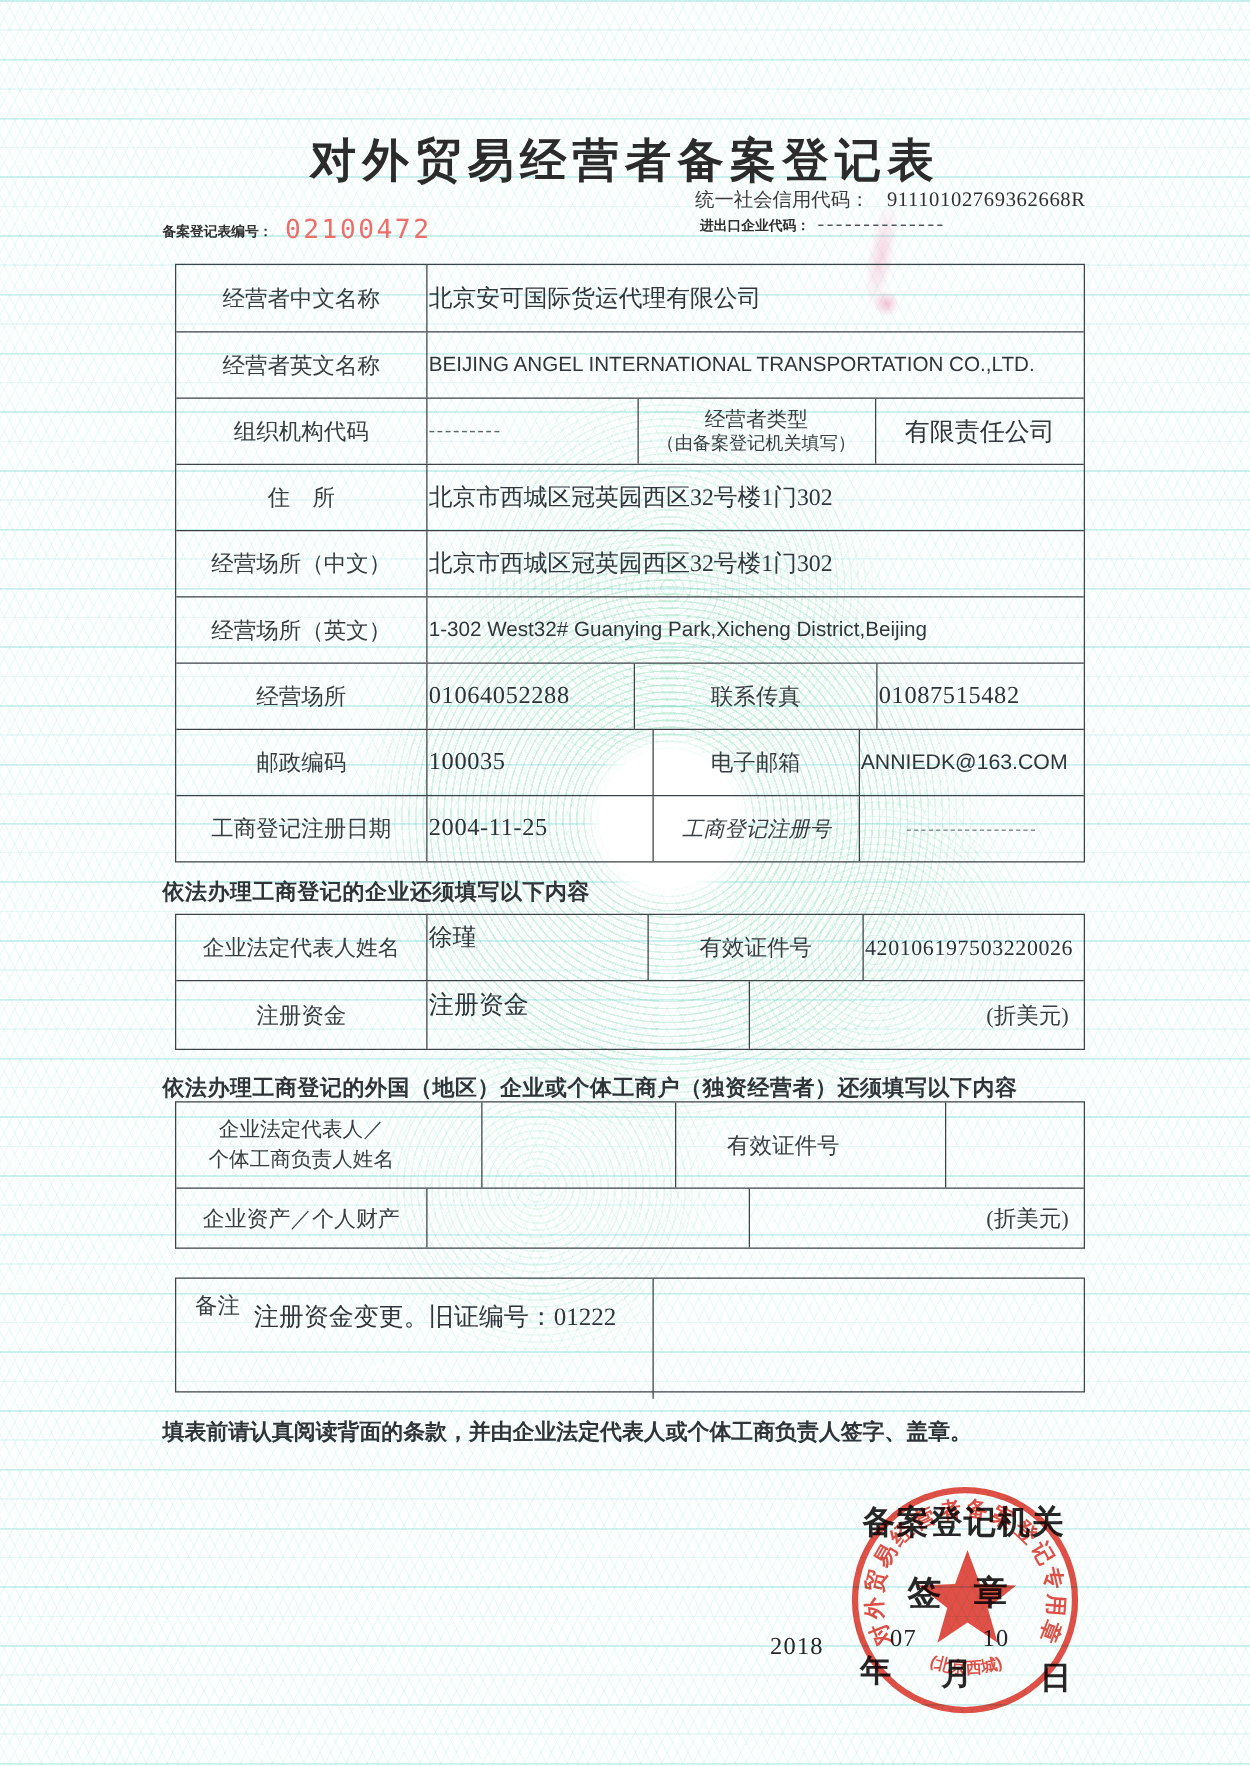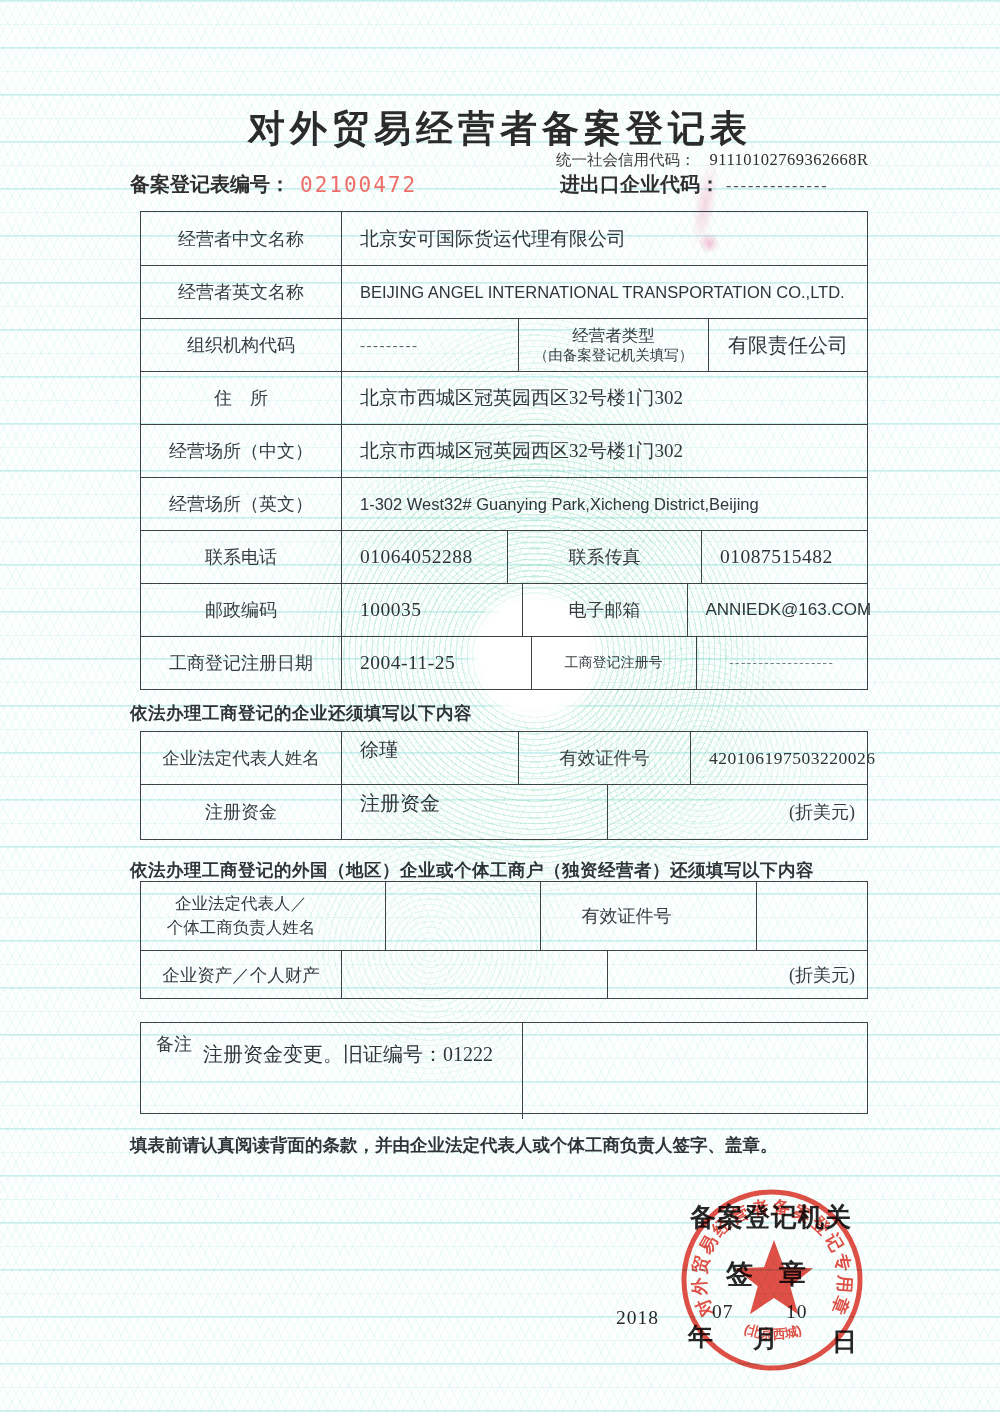--- a/index.html
+++ b/index.html
@@ -32,32 +32,32 @@
     background:radial-gradient(circle, rgba(230,100,150,.40), rgba(230,100,150,0) 70%); filter:blur(.5px); }
 
   .title { position:absolute; left:0; top:104px; width:1000px; text-align:center;
     font-family:"Liberation Sans", sans-serif; font-weight:900; font-size:37px;
     letter-spacing:5px; color:#2b2b2b; }
   .credit-line { position:absolute; left:556px; top:150px; white-space:nowrap; }
   .credit-label { font-family:"Liberation Sans", sans-serif; font-size:15.5px; color:#3a3a3a; }
   .credit-value { font-size:16.5px; letter-spacing:.5px; margin-left:14px; color:#2e2e2e; }
   .regno-line { position:absolute; left:130px; top:171px; white-space:nowrap; }
   .iecode-line { position:absolute; left:560px; top:171px; white-space:nowrap; }
-  .hdr-label { font-family:Liberation Sans, sans-serif; font-weight:700; font-size:20px; color:#2f2f2f; }
+  .hdr-label { font-family:Liberation Sans, sans-serif; font-weight:700; font-size:11px; color:#2f2f2f; }
   .regno-value { font-family:"DejaVu Sans Mono", monospace; font-size:21px; color:#ee6d68;
     letter-spacing:2px; margin-left:10px; vertical-align:-1px; }
   .dashes { font-size:16px; letter-spacing:2px; color:#4d5356; margin-left:6px; }
 
   .tbl { position:absolute; left:140px; width:728px; border:1.8px solid #3d4246; }
   .trow { display:flex; border-top:1.4px solid #3d4246; }
   .trow:first-child { border-top:none; }
   .cell { display:flex; align-items:center; min-width:0; }
   .cell + .cell { border-left:1.4px solid #3d4246; }
   .c-label { width:200px; justify-content:center; font-size:18px; color:#363c40; text-align:center; }
-  .c-val { flex:1; padding-left:18px; }
+  .c-val { flex:1; padding-left:1px; }
   .zh-val { font-size:19px; color:#2f353a; }
   .en-val { font-family:"Liberation Sans", sans-serif; font-size:16.5px; color:#2f353a; }
   .num-val { font-size:19.5px; letter-spacing:.5px; color:#2c3237;text-align:right; }
   .dash-val { font-size:15px; letter-spacing:1.5px; color:#5c6468; }
   .h53 { height:53px; }
 
   .main-tbl { top:211px; }
   .w180 { width:180px; } .w190 { width:190px; } .w185 { width:185px; } .w165 { width:165px; }
   .w183 { width:183px; } .w172 { width:172px; } .w267 { width:267px; }
   .c-center { justify-content:center; padding-left:0; text-align:center; }
@@ -155,35 +155,35 @@
     </div>
     <div class="trow h53">
       <div class="cell c-label">经营场所（中文）</div>
       <div class="cell c-val zh-val">北京市西城区冠英园西区32号楼1门302</div>
     </div>
     <div class="trow h53">
       <div class="cell c-label">经营场所（英文）</div>
       <div class="cell c-val en-val">1-302 West32# Guanying Park,Xicheng District,Beijing</div>
     </div>
     <div class="trow h53">
-      <div class="cell c-label">联系电话</div>
+      <div class="cell c-label">经营场所</div>
       <div class="cell c-val num-val w185">01064052288</div>
       <div class="cell c-label w165" style="width:194px;">联系传真</div>
       <div class="cell c-val num-val" style="flex:1;">01087515482</div>
     </div>
     <div class="trow h53">
       <div class="cell c-label">邮政编码</div>
       <div class="cell c-val num-val w185">100035</div>
       <div class="cell c-label w165" style="width:165px;">电子邮箱</div>
       <div class="cell c-val en-val" style="flex:1;font-size:17px;">ANNIEDK@163.COM</div>
     </div>
     <div class="trow h53">
       <div class="cell c-label">工商登记注册日期</div>
       <div class="cell c-val num-val w185">2004-11-25</div>
-      <div class="cell c-label w165" style="width:165px;font-size:14px;">工商登记注册号</div>
+      <div class="cell c-label w165" style="width:165px;font-size:17px;font-style:italic;">工商登记注册号</div>
       <div class="cell c-val dash-val c-center" style="flex:1;font-size:13px;color:#6e797c;">------------------</div>
     </div>
   </div>
 
   <div class="sec-header sec2-header">依法办理工商登记的企业还须填写以下内容</div>
   <div class="tbl tbl2">
     <div class="trow h52">
       <div class="cell c-label" style="font-size:17.5px;">企业法定代表人姓名</div>
       <div class="cell c-val zh-val w183 v-top">徐瑾</div>
       <div class="cell c-label w172" style="width:172px;">有效证件号</div>

